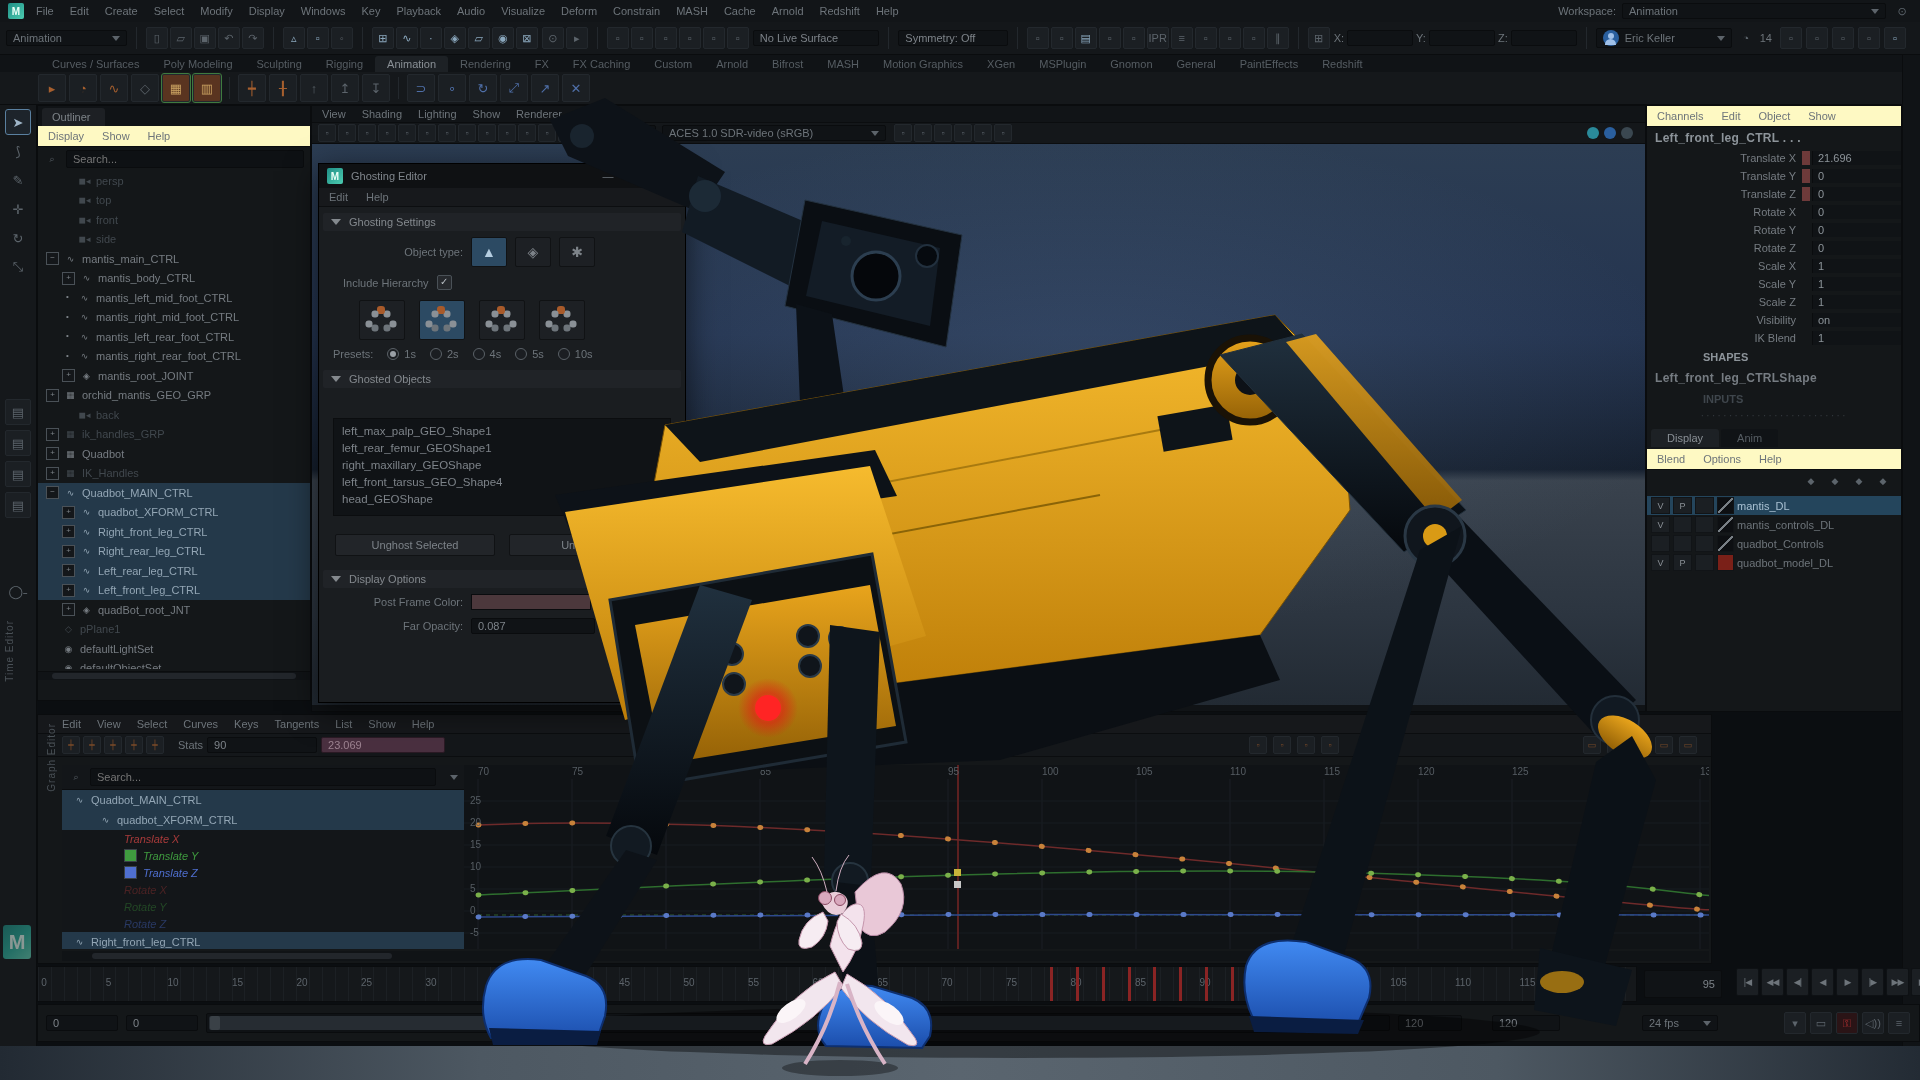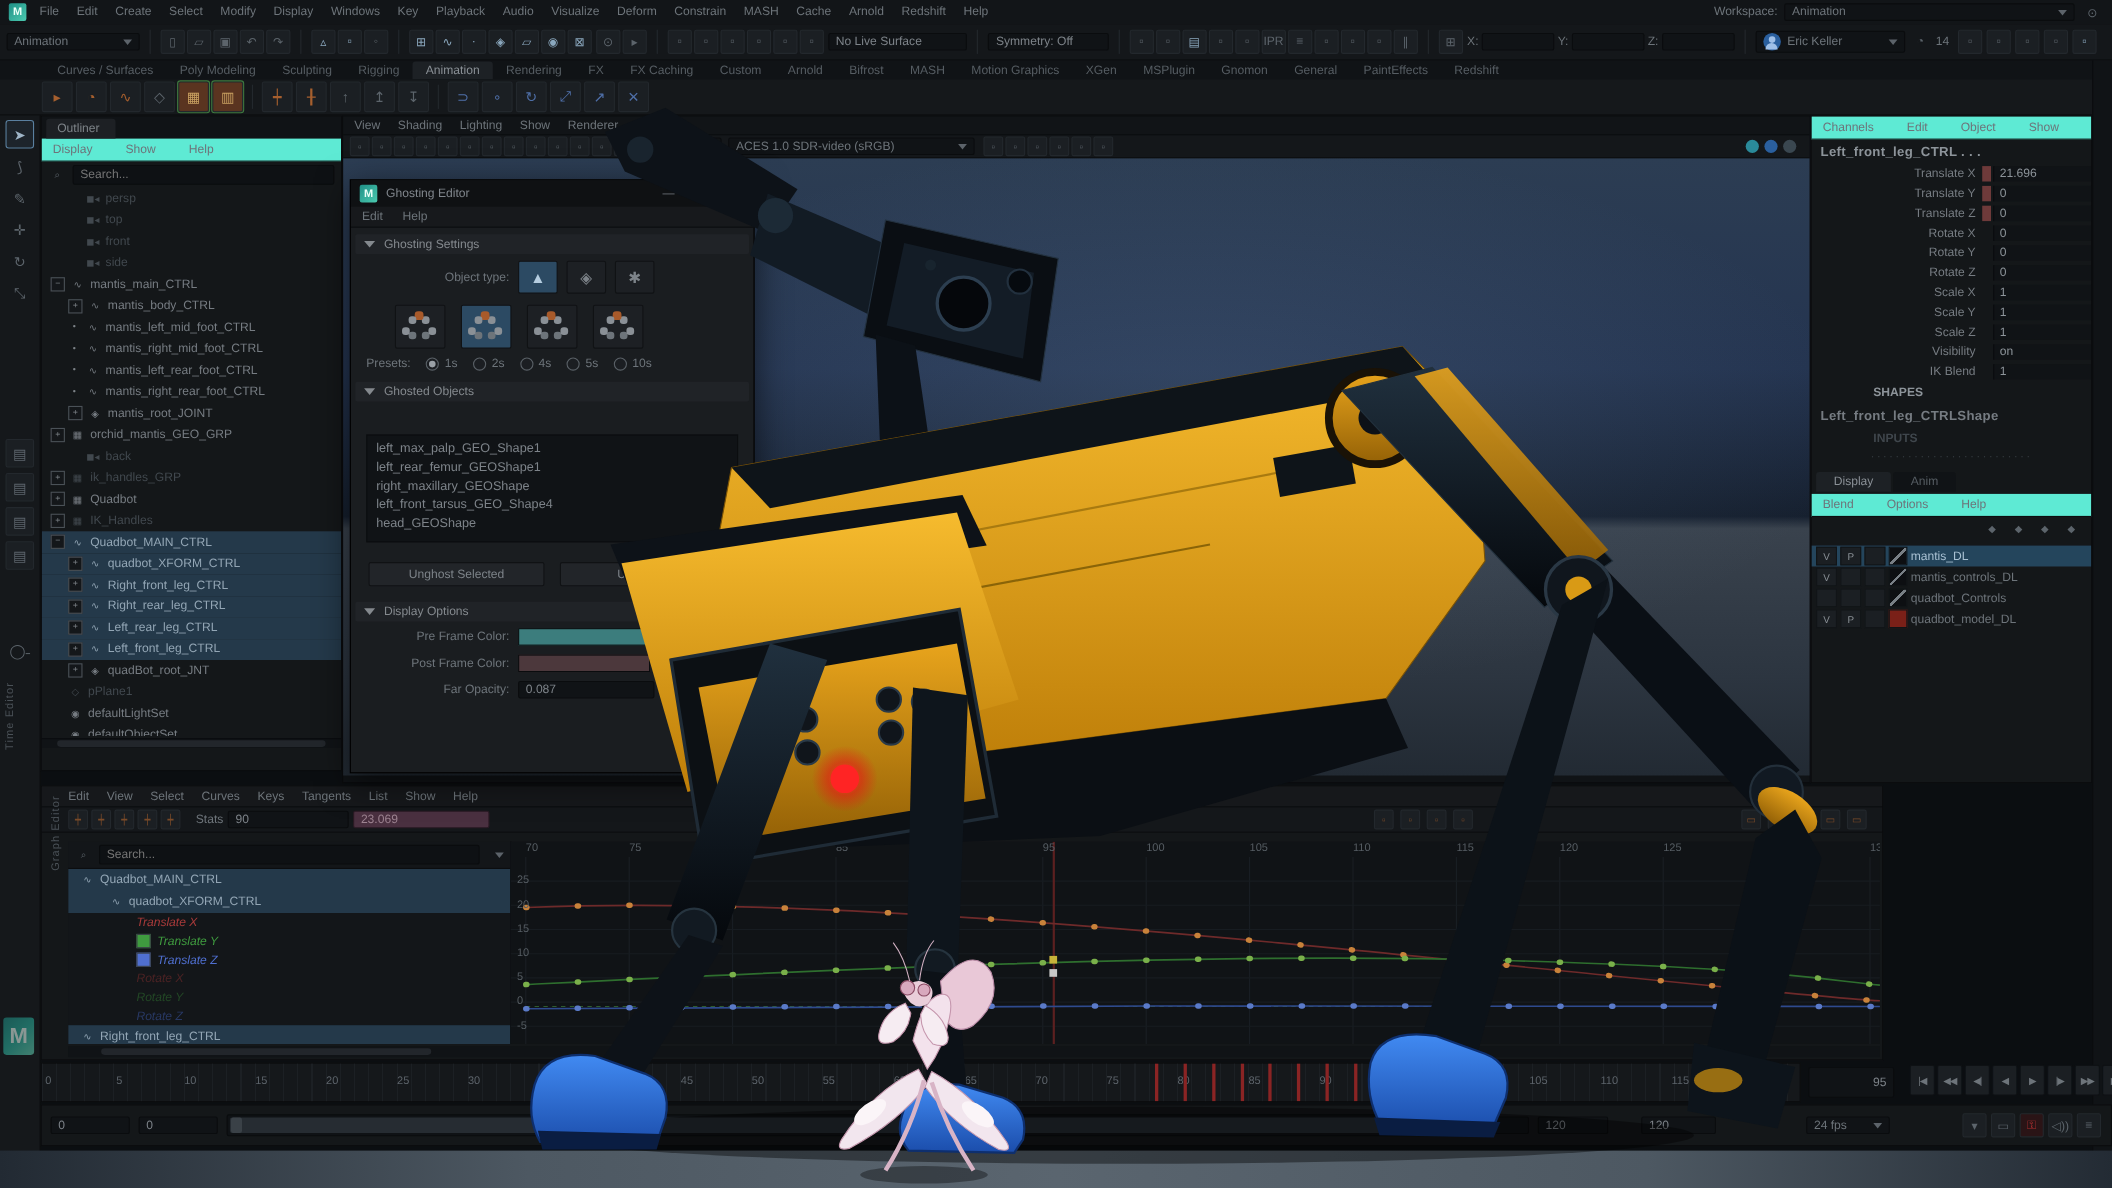--- a/index.html
+++ b/index.html
@@ -27,21 +27,21 @@
   .shelfrow .ic.chain{color:#4f6fa8;}
   
   .toolbox{left:0;top:105px;width:36px;height:975px;background:#15181b;border-right:1px solid #0a0c0e;}
   .toolbox .ic{display:flex;margin:5px auto;width:24px;height:24px;font-size:13px;}
   .toolbox .ic.on{background:#1d242b;outline:1px solid #5a80a0;color:#9fb5c8;}
   .vtab{position:absolute;writing-mode:vertical-rl;transform:rotate(180deg);color:#4a5157;font-size:10px;letter-spacing:1px;}
   .mlogo{position:absolute;left:3px;top:925px;width:28px;height:34px;background:linear-gradient(135deg,#1f8f86,#2bb3a0 50%,#67d6b8);border-radius:3px;display:flex;align-items:center;justify-content:center;color:#eafff7;font-weight:bold;font-size:20px;opacity:.55;}
   
   .outliner{left:37px;top:105px;width:274px;height:596px;background:#141719;border:1px solid #0a0c0e;box-sizing:border-box;}
   .ptab{display:inline-block;background:#1d2024;color:#7d8388;padding:3px 14px 3px 10px;font-size:11px;border-radius:3px 3px 0 0;}
-  .pmenus{display:flex;gap:30px;padding:4px 10px;background:#5eead4;border-bottom:1px solid #0b0d0f;}
+  .pmenus{display:flex;gap:18px;padding:4px 10px;background:#fef9c3;border-bottom:1px solid #0b0d0f;}
   .searchrow{display:flex;align-items:center;gap:6px;padding:3px 6px;}
   .searchrow input{flex:1;background:#0e1114;border:1px solid #0a0c0e;color:#6d747a;font:inherit;padding:2px 6px;border-radius:2px;outline:none;}
   .otree{position:relative;height:498px;overflow:hidden;}
   .orow{display:flex;align-items:center;height:19.5px;white-space:nowrap;color:#767c82;}
   .orow.dim{color:#41484e;}
   .orow.sel{background:#24394a;color:#93a6b5;}
   .exp{width:11px;height:11px;border:1px solid #4a5157;font-size:8px;line-height:9px;text-align:center;color:#7d8388;margin-right:4px;flex:none;background:#14171a;}
   .exp.none{border:none;background:none;}
   .oic{width:15px;margin-right:4px;text-align:center;font-size:9px;flex:none;}
   .hscroll{height:8px;background:#101316;margin-top:2px;border-top:1px solid #0b0d0f;position:relative;}
@@ -664,20 +664,24 @@
         <span>Ghosting Settings</span>
       </div>
     <div class="grow">
       <span class="glabel">Object type:</span>
       <span style="display:flex;gap:8px">
           <span class="typebtn on">▲</span>
           <span class="typebtn">◈</span>
           <span class="typebtn">✱</span>
         </span>
     </div>
+    <div class="grow" style="padding-left:24px">
+      <span>Include Hierarchy</span>
+      <span class="cbx">✓</span>
+    </div>
     <div style="display:flex;gap:14px;padding:6px 0 4px 40px">
         <span class="dotsbtn">
           <span class="dots"></span>
         </span>
         <span class="dotsbtn on">
           <span class="dots"></span>
         </span>
         <span class="dotsbtn">
           <span class="dots"></span>
         </span>
@@ -723,27 +727,20 @@
         <div>head_GEOShape</div>
       </div>
     <div style="display:flex;gap:14px;padding:14px 16px 2px">
       <div class="gbtn" style="flex:1">Unghost Selected</div>
       <div class="gbtn" style="flex:1">Unghost All</div>
     </div>
     <div class="ghead" style="margin-top:12px">
         <span class="tri"></span>
         <span>Display Options</span>
       </div>
-    <div class="grow">
-      <span class="glabel">Pre Frame Color:</span>
-      <span class="swatch" id="preSw" style="background: rgb(60, 125, 125);"></span>
-      <span class="sld">
-          <span class="hnd" id="preH" style="left: calc(96% - 4px);"></span>
-        </span>
-    </div>
     <div class="grow">
       <span class="glabel">Post Frame Color:</span>
       <span class="swatch" id="postSw" style="background: rgb(76, 56, 60);"></span>
       <span class="sld">
           <span class="hnd" id="postH" style="left: calc(59% - 4px);"></span>
         </span>
     </div>
     <div class="grow">
       <span class="glabel">Far Opacity:</span>
       <span class="field valfld">0.087</span>

